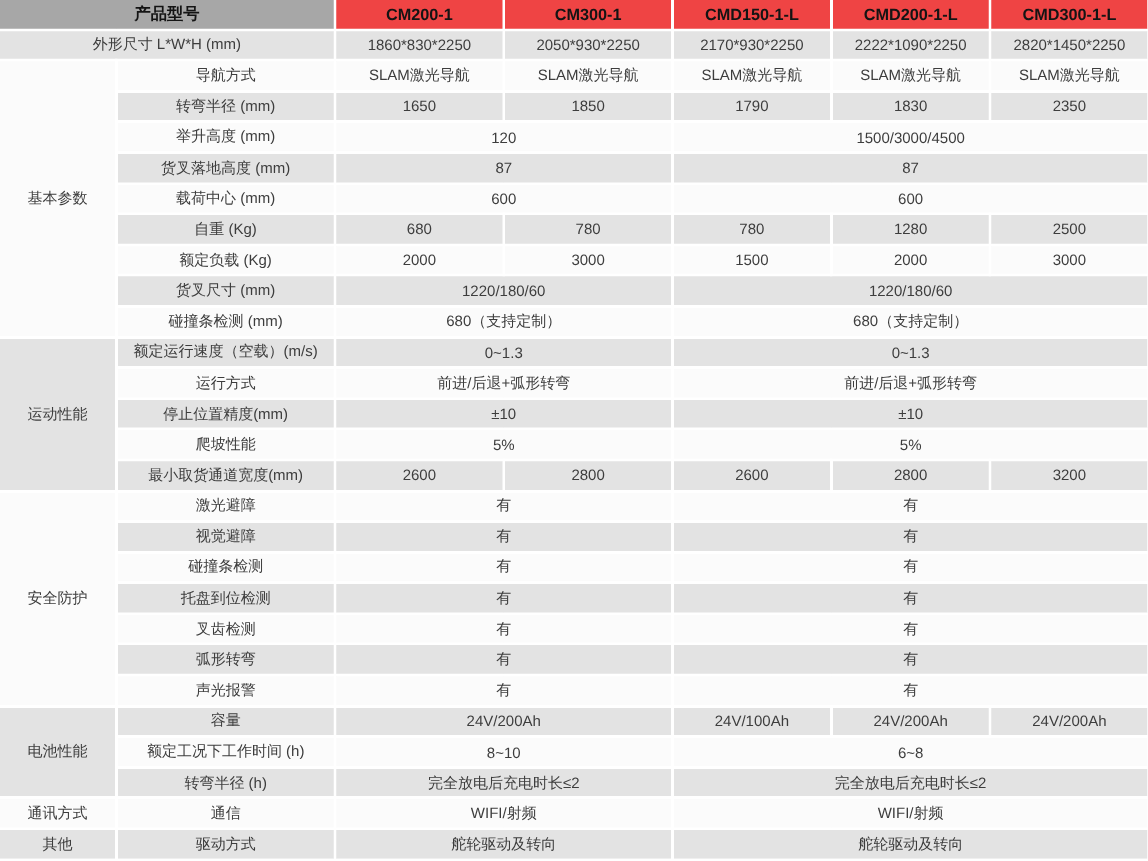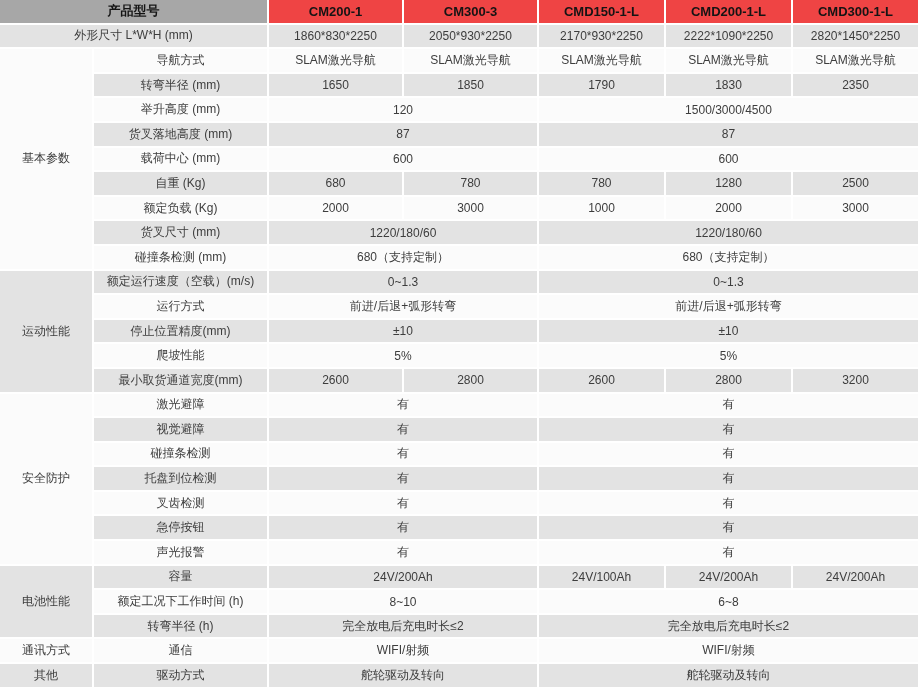--- a/index.html
+++ b/index.html
@@ -53,21 +53,21 @@
       <col style="width:135px">
       <col style="width:135px">
       <col style="width:127px">
       <col style="width:127px">
       <col style="width:126px">
   </colgroup>
   <thead>
     <tr>
       <th class="corner" colspan="2">产品型号</th>
       <th>CM200-1</th>
-      <th>CM300-3</th>
+      <th>CM300-1</th>
       <th>CMD150-1-L</th>
       <th>CMD200-1-L</th>
       <th>CMD300-1-L</th>
     </tr>
   </thead>
   <tbody>
     <tr>
       <td class="param-label" colspan="2">外形尺寸 L*W*H (mm)</td>
       <td>1860*830*2250</td>
       <td>2050*930*2250</td>
@@ -112,21 +112,21 @@
       <td>680</td>
       <td>780</td>
       <td>780</td>
       <td>1280</td>
       <td>2500</td>
     </tr>
     <tr>
       <td class="param-label">额定负载 (Kg)</td>
       <td>2000</td>
       <td>3000</td>
-      <td>1000</td>
+      <td>1500</td>
       <td>2000</td>
       <td>3000</td>
     </tr>
     <tr>
       <td class="param-label">货叉尺寸 (mm)</td>
       <td colspan="2">1220/180/60</td>
       <td colspan="3">1220/180/60</td>
     </tr>
     <tr>
       <td class="param-label">碰撞条检测 (mm)</td>
@@ -182,21 +182,21 @@
       <td class="param-label">托盘到位检测</td>
       <td colspan="2">有</td>
       <td colspan="3">有</td>
     </tr>
     <tr>
       <td class="param-label">叉齿检测</td>
       <td colspan="2">有</td>
       <td colspan="3">有</td>
     </tr>
     <tr>
-      <td class="param-label">急停按钮</td>
+      <td class="param-label">弧形转弯</td>
       <td colspan="2">有</td>
       <td colspan="3">有</td>
     </tr>
     <tr>
       <td class="param-label">声光报警</td>
       <td colspan="2">有</td>
       <td colspan="3">有</td>
     </tr>
     <tr>
       <td class="section-cell" rowspan="3">电池性能</td>

